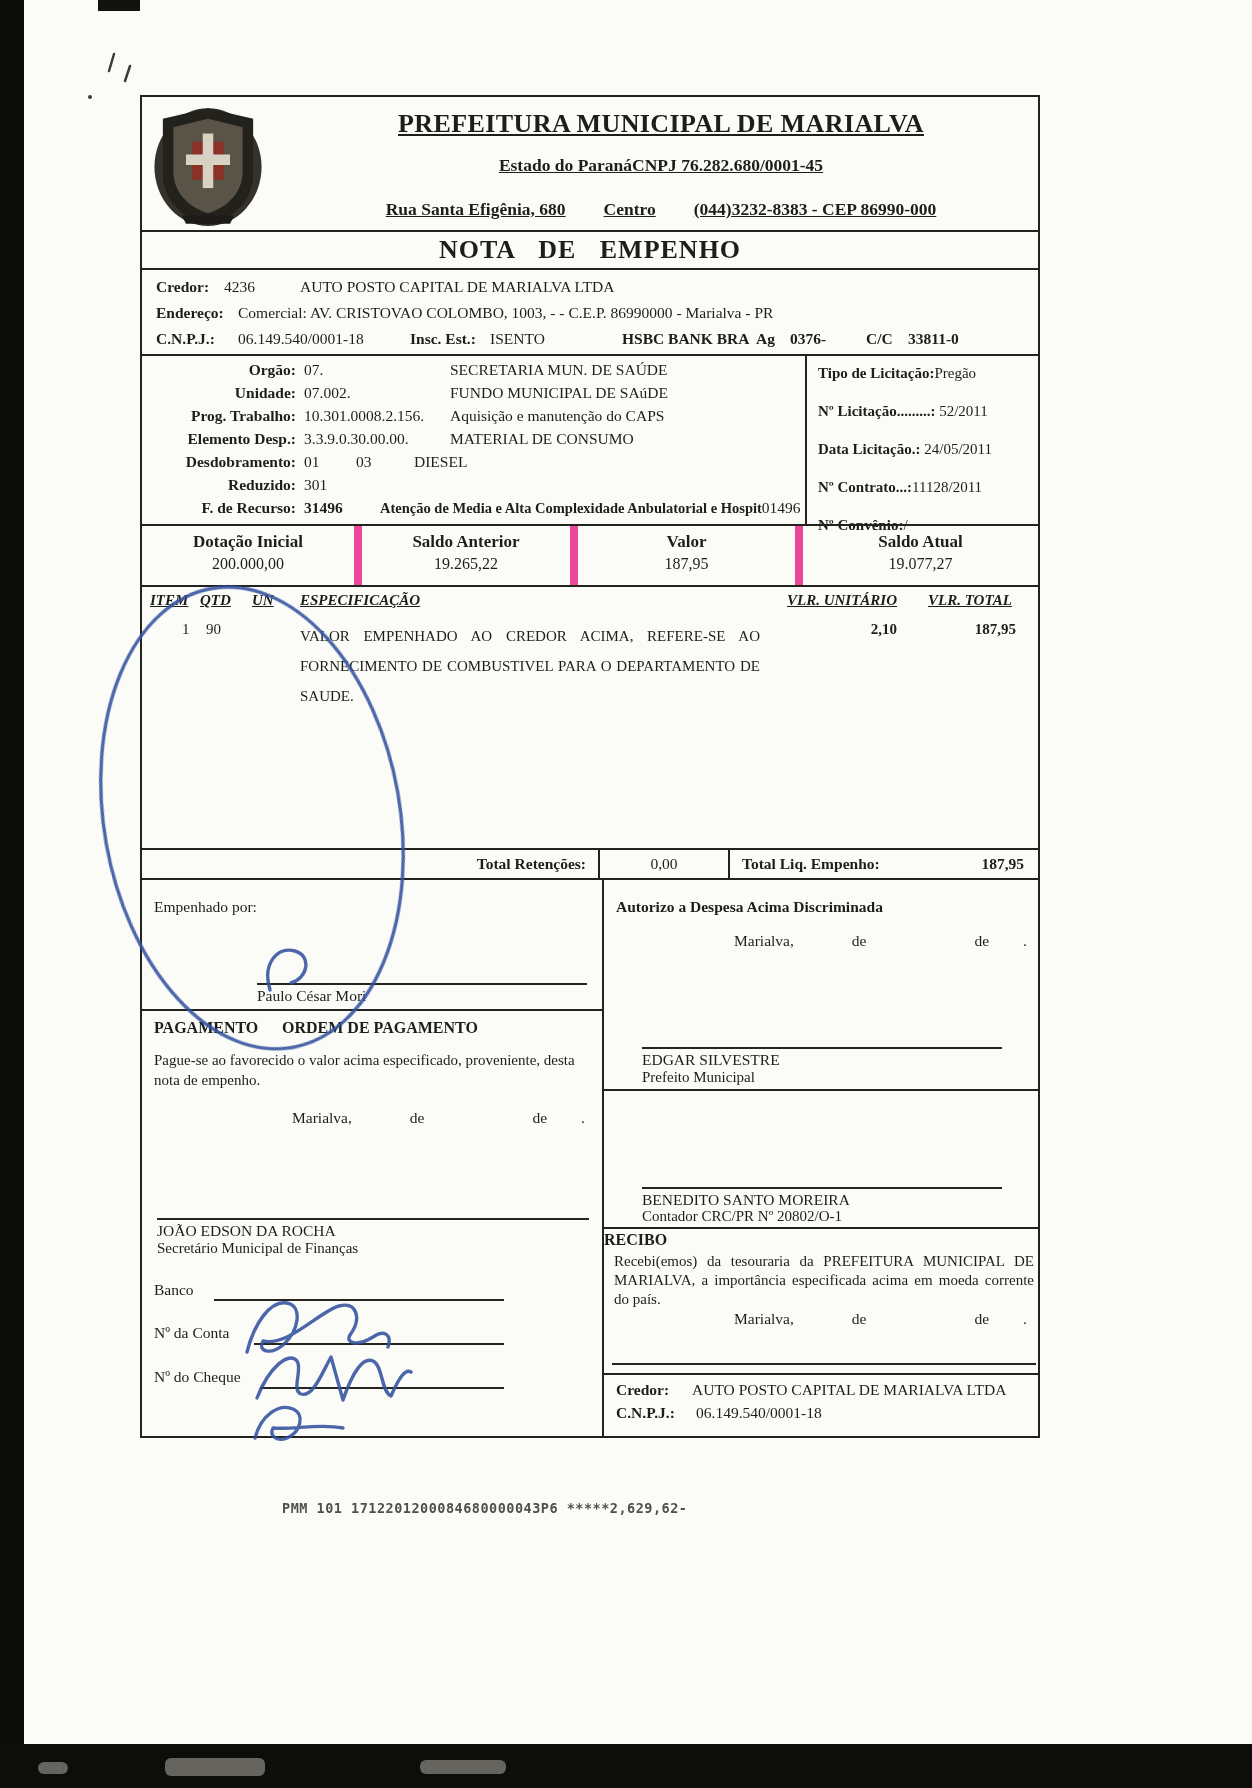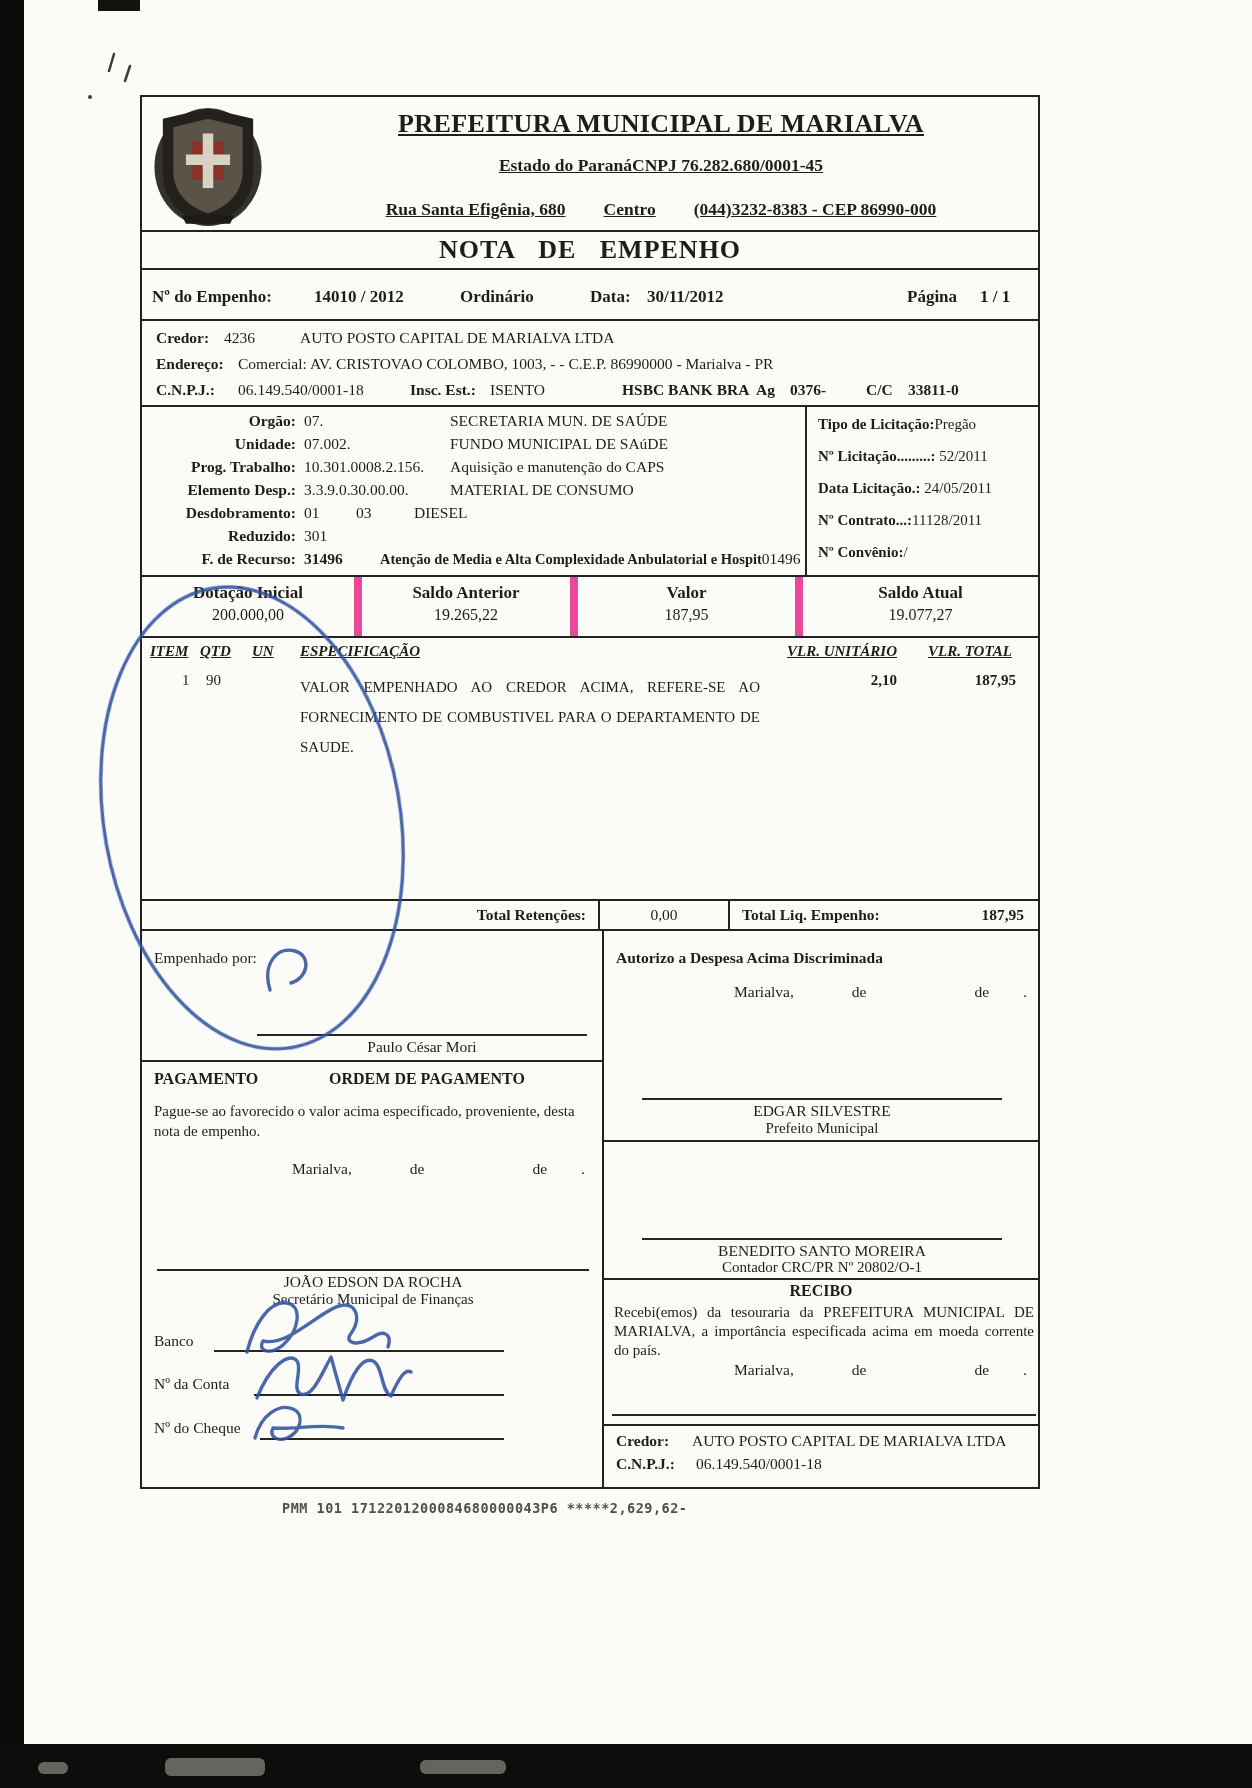--- a/index.html
+++ b/index.html
@@ -1,20 +1,20 @@
 <!DOCTYPE html>
 <html><head>
 <meta charset="utf-8">
 <style>
   *{box-sizing:border-box;margin:0;padding:0}
   body{background:#b8b8b3;font-family:"Liberation Serif",serif}
   .page{position:relative;width:1252px;height:1788px;background:#fbfbf8;overflow:hidden;color:#1d1d1a;margin:0 auto}
   .b{font-weight:bold}
   .u{text-decoration:underline}
-  .ctr{text-align:center}
+  .ctr{}
   .abs{position:absolute}
   .form{position:absolute;left:140px;top:95px;width:900px}
   .bx{position:relative;border:2px solid #23231e}
   .bx+.bx{margin-top:-2px}
   
   .header-box{height:137px}
   .logo{position:absolute;left:8px;top:5px;width:116px;height:126px}
   .h-title{position:absolute;left:150px;right:8px;top:12px;text-align:center;font-size:26px;font-weight:bold;text-decoration:underline;letter-spacing:.4px}
   .h-line2{position:absolute;left:150px;right:8px;top:58px;display:flex;justify-content:center;font-size:17.5px}
   .h-line3{position:absolute;left:150px;right:8px;top:102px;display:flex;justify-content:center;gap:38px;font-size:17.5px}
@@ -25,21 +25,21 @@
   
   .credor-box{height:88px;font-size:15.5px}
   .credor-box span{position:absolute;white-space:nowrap}
   
   .cls-box{height:172px;font-size:15.5px}
   .cls-left{position:absolute;left:0;top:5px;width:663px}
   .cls-row{display:flex;height:23px;align-items:baseline}
   .cls-label{width:162px;text-align:right;font-weight:bold;padding-right:8px;flex:none}
   .cls-code{min-width:146px;flex:none}
   .divider-v{position:absolute;left:663px;top:0;bottom:0;border-left:2px solid #23231e}
-  .lic-col{position:absolute;left:676px;right:4px;top:9px;display:flex;flex-direction:column;gap:15px;font-size:15px}
+  .lic-col{position:absolute;left:676px;right:4px;top:9px;display:flex;flex-direction:column;gap:21px;font-size:15px}
   
   .saldos{height:63px;display:flex}
   .saldos-cell{border-right:8px solid #ec4899;text-align:center;padding-top:6px}
   .saldos-cell:last-child{border-right:none}
   .saldos-h{font-size:17px;font-weight:bold}
   .saldos-v{font-size:16px;margin-top:3px}
   
   .itens{height:265px;font-size:15px}
   .itens .hspan{position:absolute;top:5px;font-weight:bold;font-style:italic;text-decoration:underline}
   .espec{position:absolute;left:158px;top:34px;width:460px;text-align:justify;line-height:30px;font-size:15px}
@@ -101,29 +101,20 @@
         <span class="b u">Rua Santa Efigênia, 680</span>
         <span class="b u">Centro</span>
         <span class="b u">(044)3232-8383  -  CEP 86990-000</span>
       </div>
     </div>
 
     <div class="bx nota-band">
       <span>NOTA DE EMPENHO</span>
     </div>
 
-    <div class="bx empenho-row">
-      <span style="left:10px">Nº do Empenho:</span>
-      <span style="left:172px">14010 / 2012</span>
-      <span style="left:318px">Ordinário</span>
-      <span style="left:448px">Data:</span>
-      <span style="left:505px">30/11/2012</span>
-      <span style="left:765px">Página</span>
-      <span style="left:838px">1 / 1</span>
-    </div>
 
     <div class="bx credor-box">
       <span class="b" style="left:14px;top:8px">Credor:</span>
       <span style="left:82px;top:8px">4236</span>
       <span style="left:158px;top:8px">AUTO POSTO CAPITAL DE MARIALVA LTDA</span>
       <span class="b" style="left:14px;top:34px">Endereço:</span>
       <span style="left:96px;top:34px">Comercial: AV. CRISTOVAO COLOMBO, 1003, - -  C.E.P. 86990000  -  Marialva  -  PR</span>
       <span class="b" style="left:14px;top:60px">C.N.P.J.:</span>
       <span style="left:96px;top:60px">06.149.540/0001-18</span>
       <span class="b" style="left:268px;top:60px">Insc. Est.:</span>

